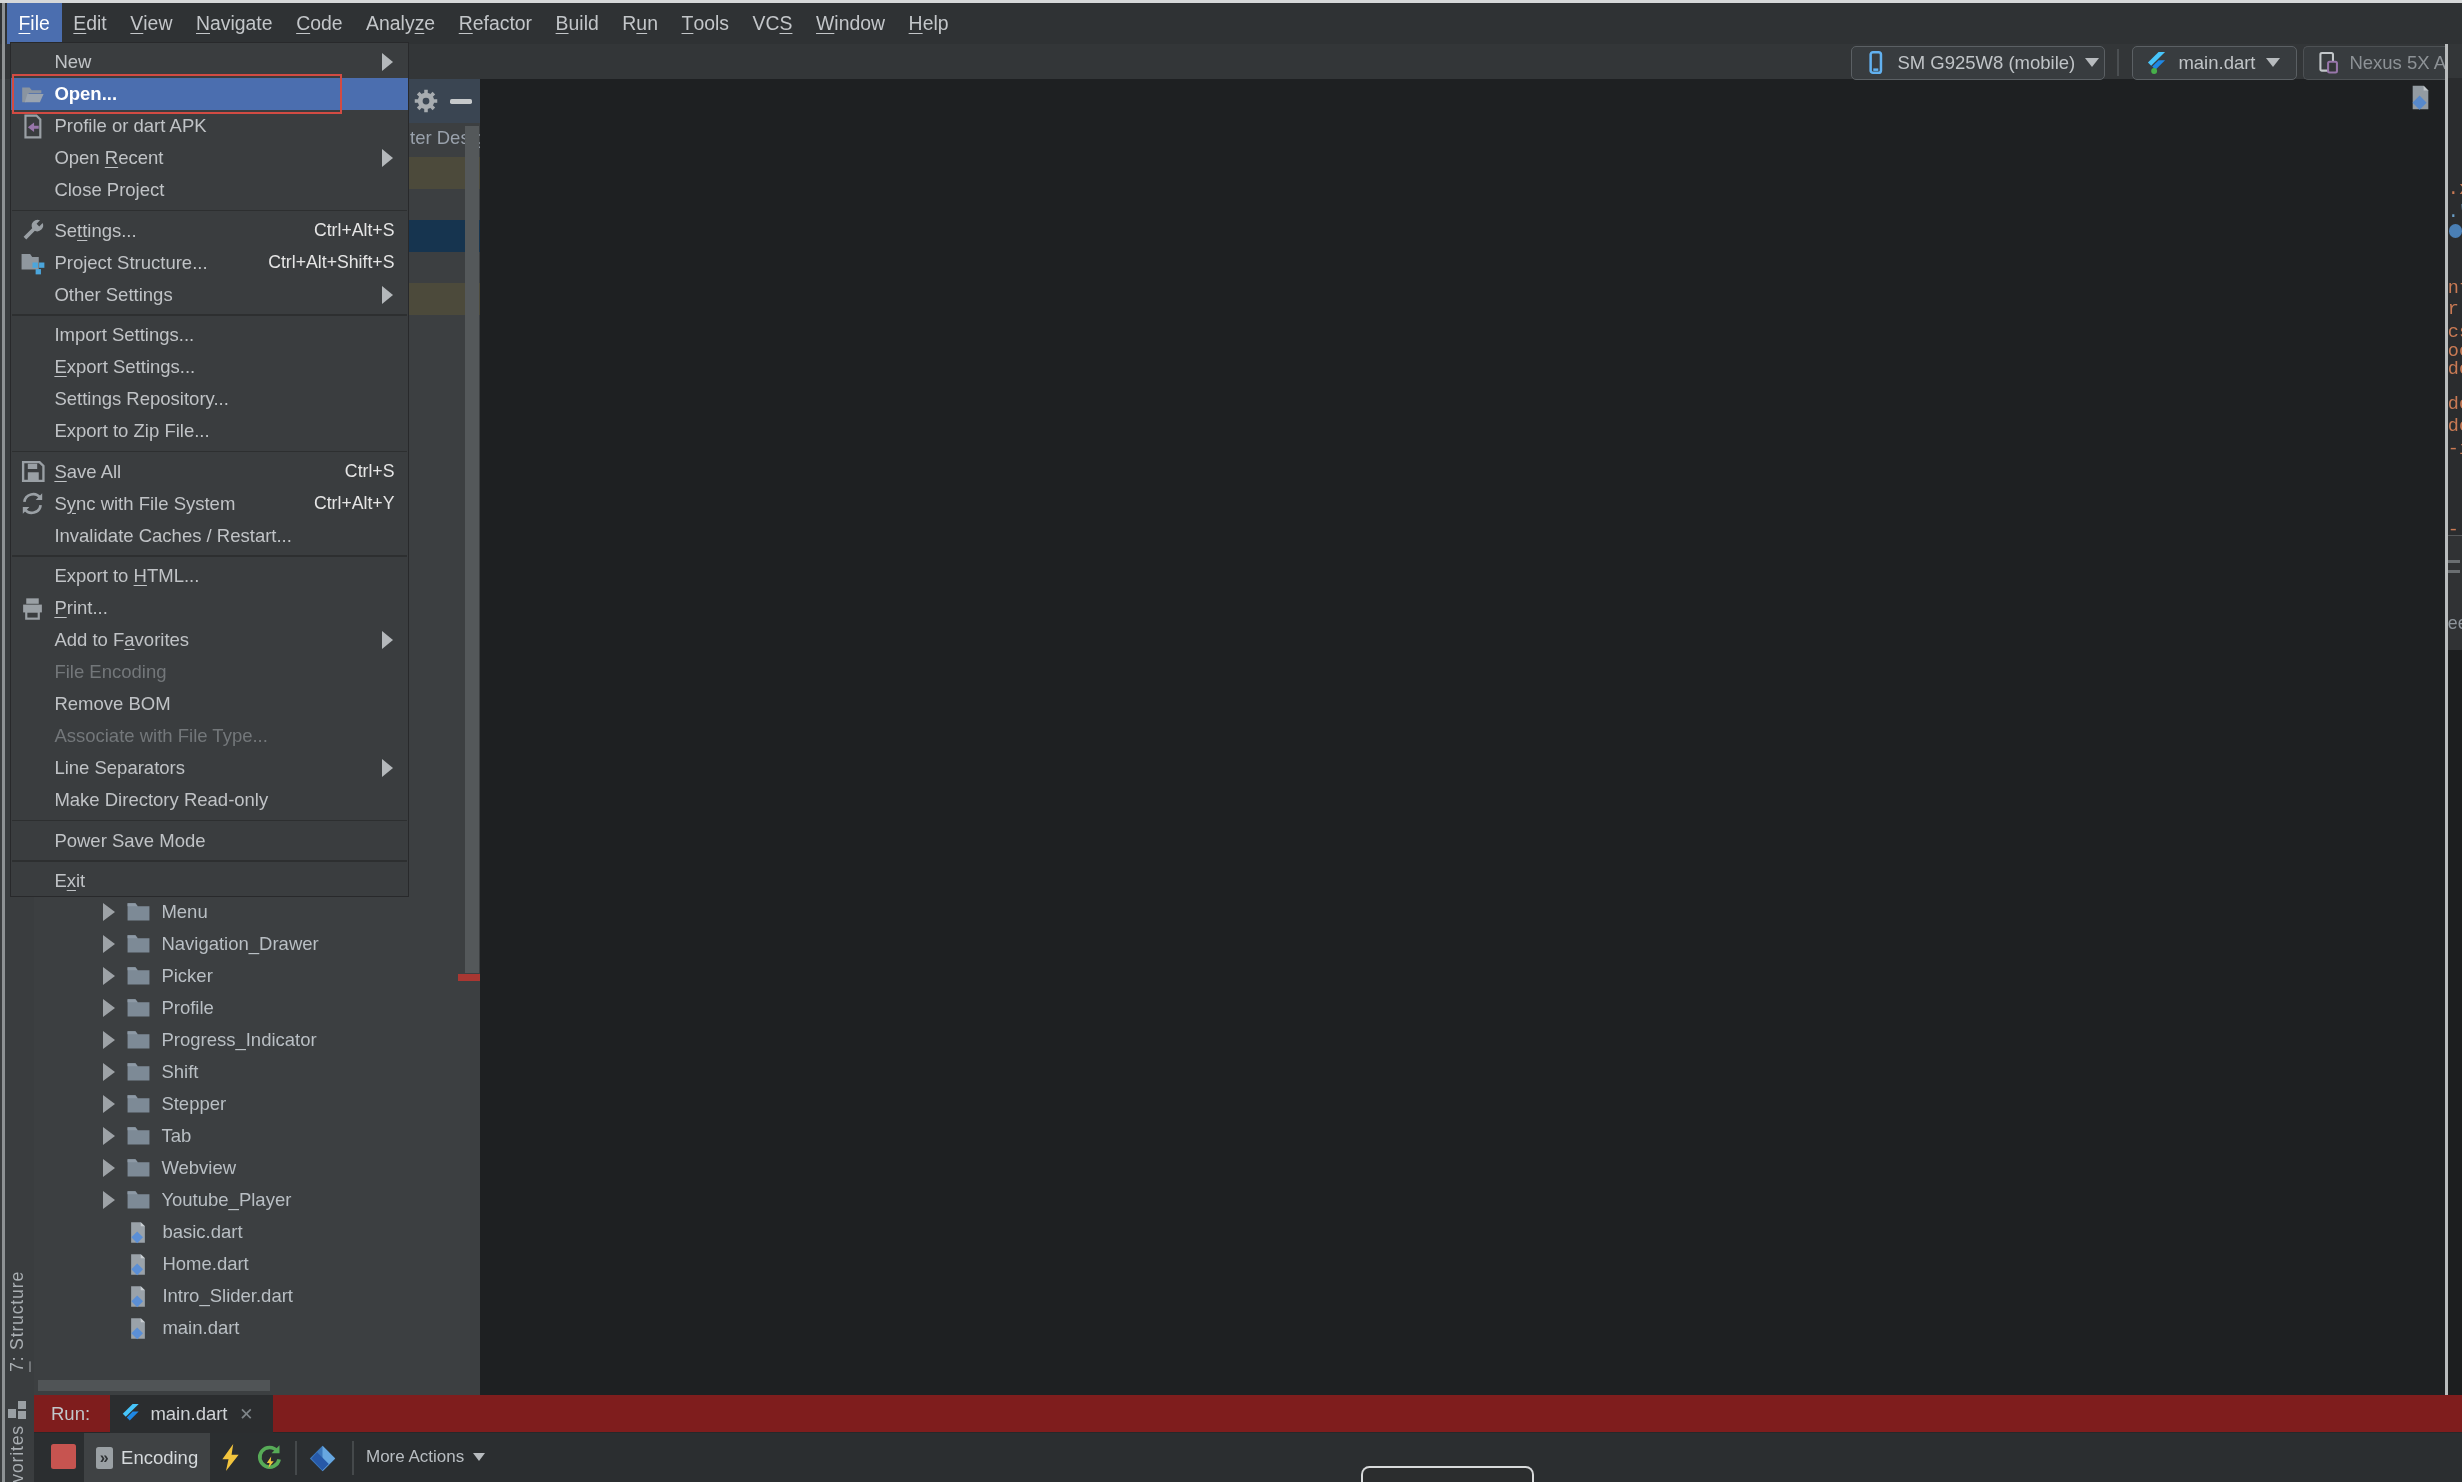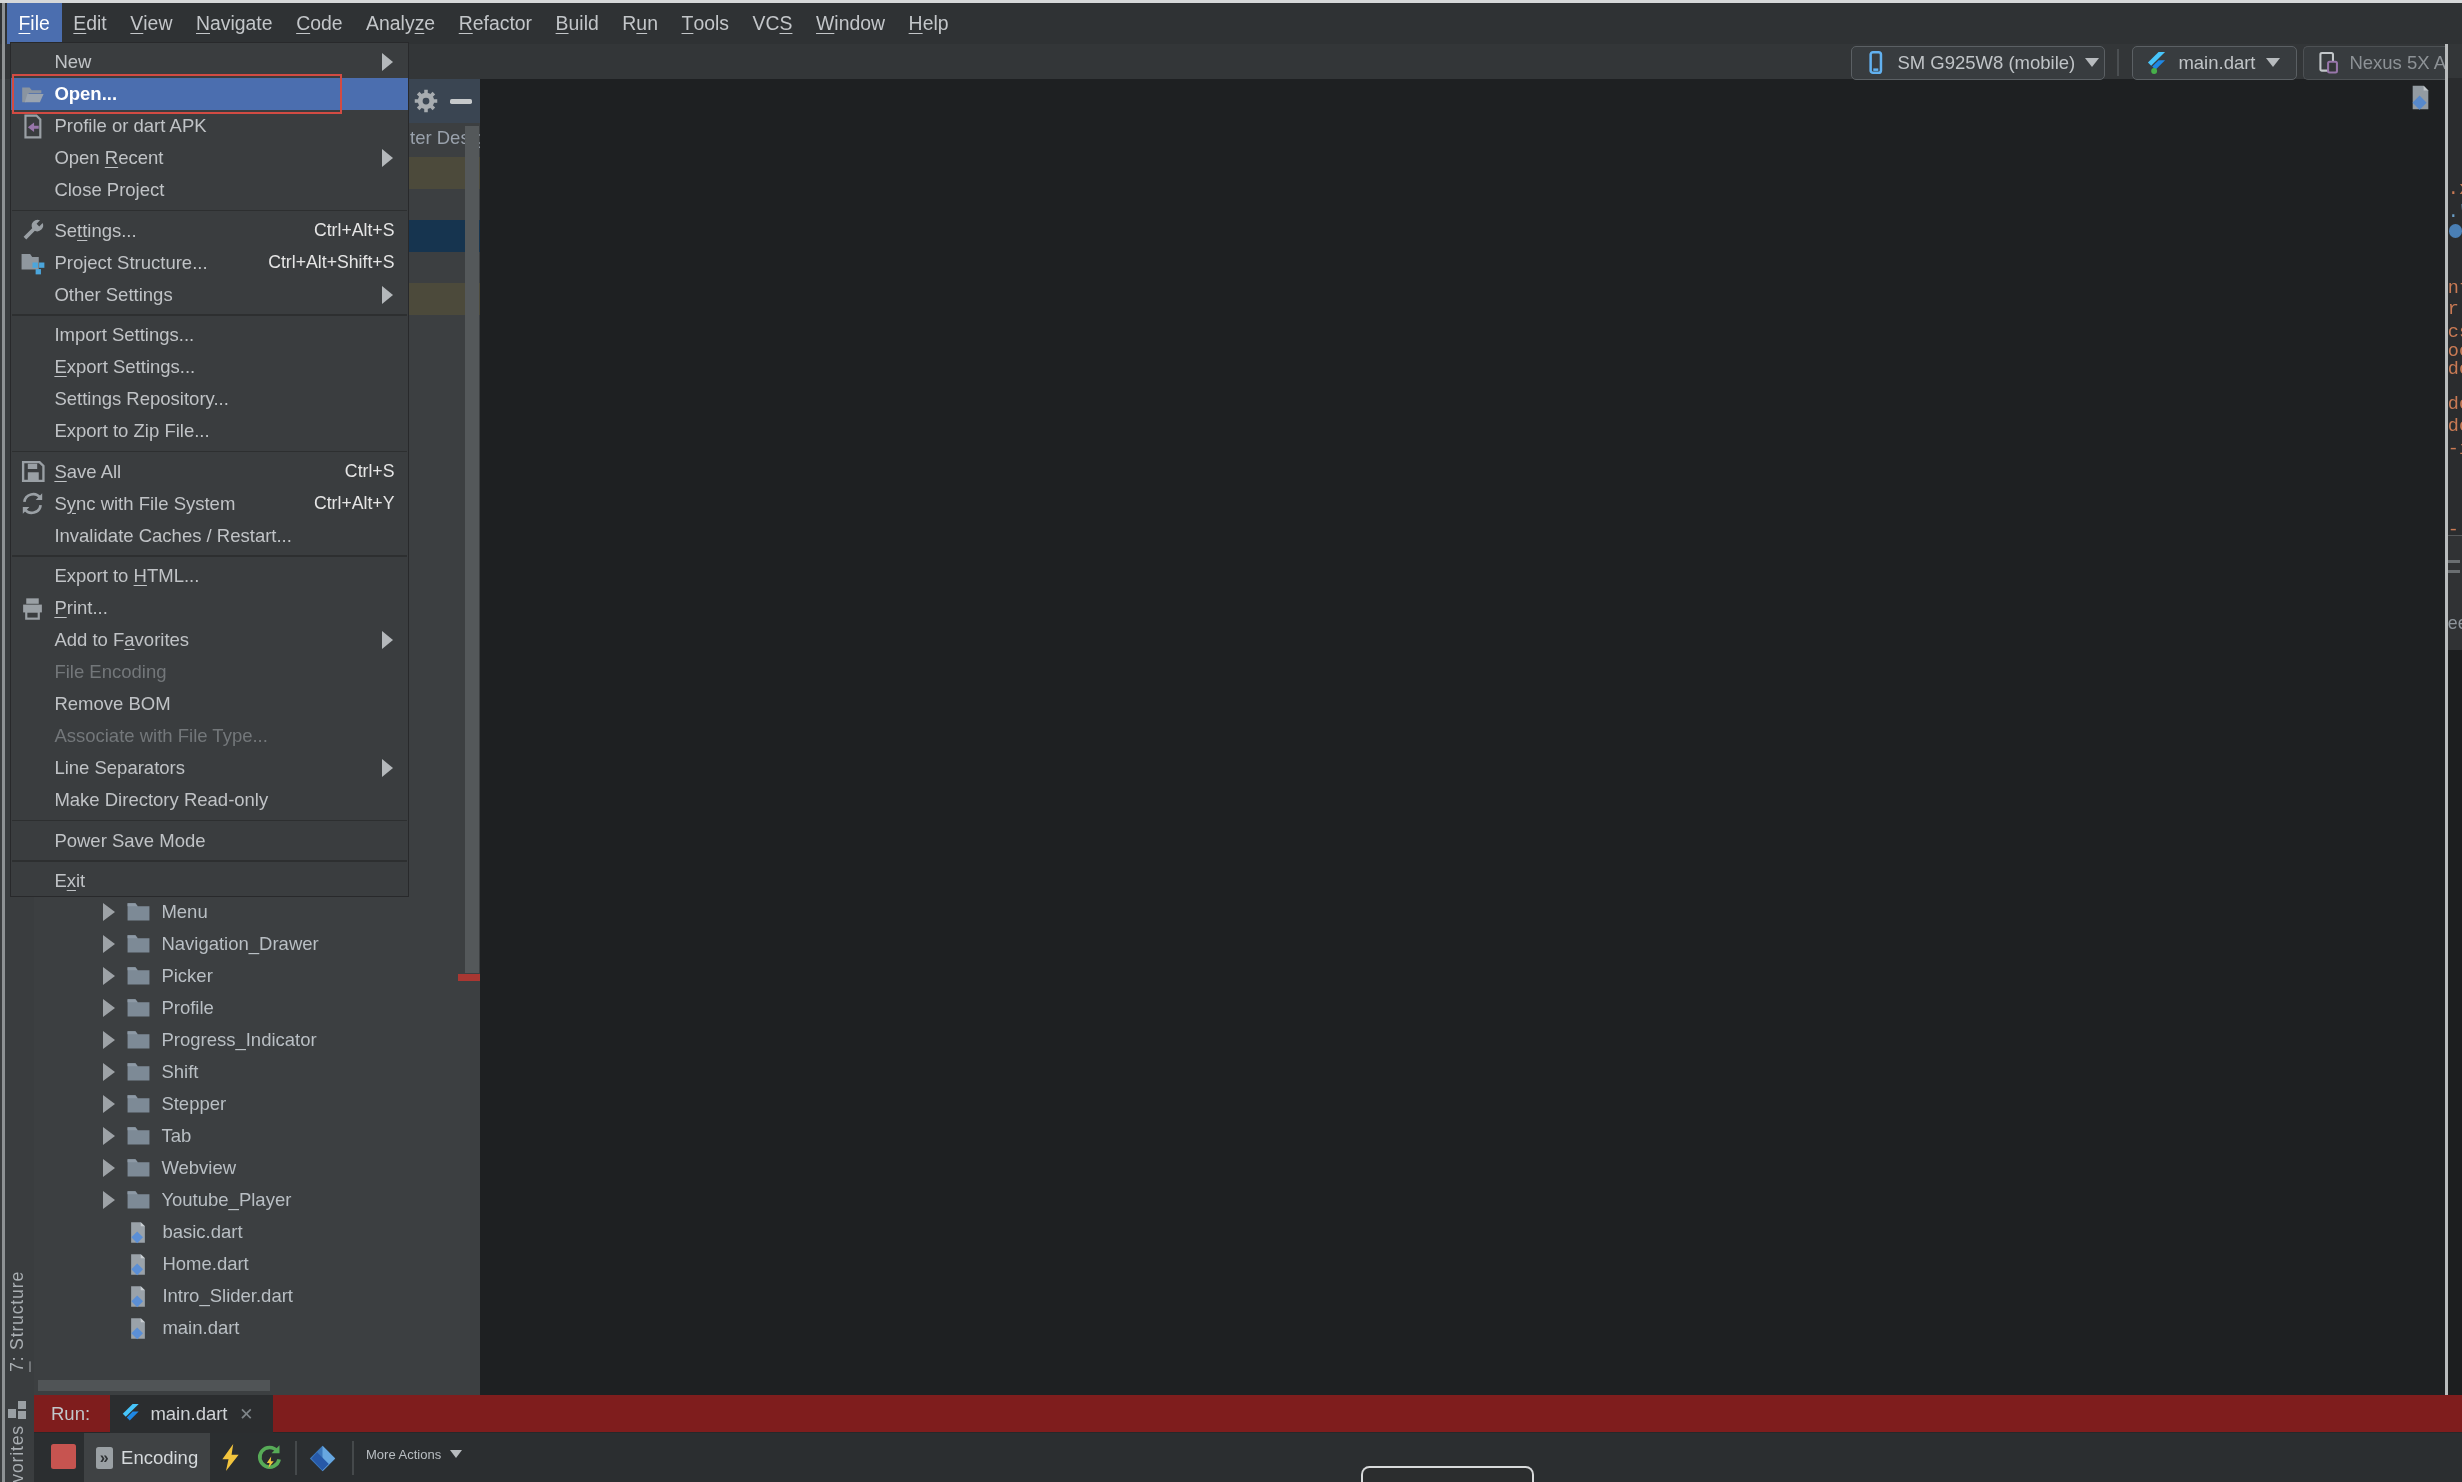--- a/index.html
+++ b/index.html
@@ -97,21 +97,21 @@
   #run-label { position:absolute; left:17px; top:7.6px; font-size:18.5px; color:#c2c7cb; }
   #run-tab { position:absolute; left:76px; top:0; width:163px; height:38px; background:#2b2d2f; display:flex; align-items:center; gap:8.4px; padding:0 10px; }
   #run-tab .tab-text { font-size:18.5px; color:#cfd3d6; }
   #run-tab .close-x { font-size:17px; color:#7e8488; margin-left:3.4px; }
   #console-row { left:34px; top:1433px; width:2429px; height:50px; background:#2b2e30; z-index:5; }
   #stop-btn { position:absolute; left:17px; top:11px; width:25px; height:25px; background:#c75450; border-radius:2.5px; }
   #console-tab { position:absolute; left:50px; top:0; width:126px; height:50px; background:#3f4244; display:flex; align-items:center; gap:8.4px; padding:0 11.8px; }
   #console-icon { width:22px; height:22px; background:#9aa0a4; border-radius:2.5px; color:#2e3133; font-size:16px; font-weight:bold; display:flex; align-items:center; justify-content:center; }
   #console-label { font-size:18.5px; color:#d6dadd; }
   .cdiv { position:absolute; top:8.4px; width:1.7px; height:34px; background:#45494b; }
-  #more-actions { position:absolute; left:332px; top:13.5px; display:flex; align-items:center; gap:8.4px; font-size:13px; color:#b9bec2; }
+  #more-actions { position:absolute; left:332px; top:13.5px; display:flex; align-items:center; gap:8.4px; font-size:17px; color:#b9bec2; }
   #more-actions .chev { border-left-width:6.7px; border-right-width:6.7px; border-top-width:8.4px; }
   #bolt-icon { position:absolute; left:182px; top:10px; }
   #restart-icon { position:absolute; left:220px; top:10px; }
   #dart-icon { position:absolute; left:274px; top:11px; }
   #cut-button { left:1361px; top:1466px; width:173px; height:17px; background:#2b2d2e;
                 border:2.5px solid #d8dadb; border-bottom:none; border-radius:8.4px 8.4px 0 0; z-index:7; }
   svg { display:block; }
 </style>
 </head>
 <body>

